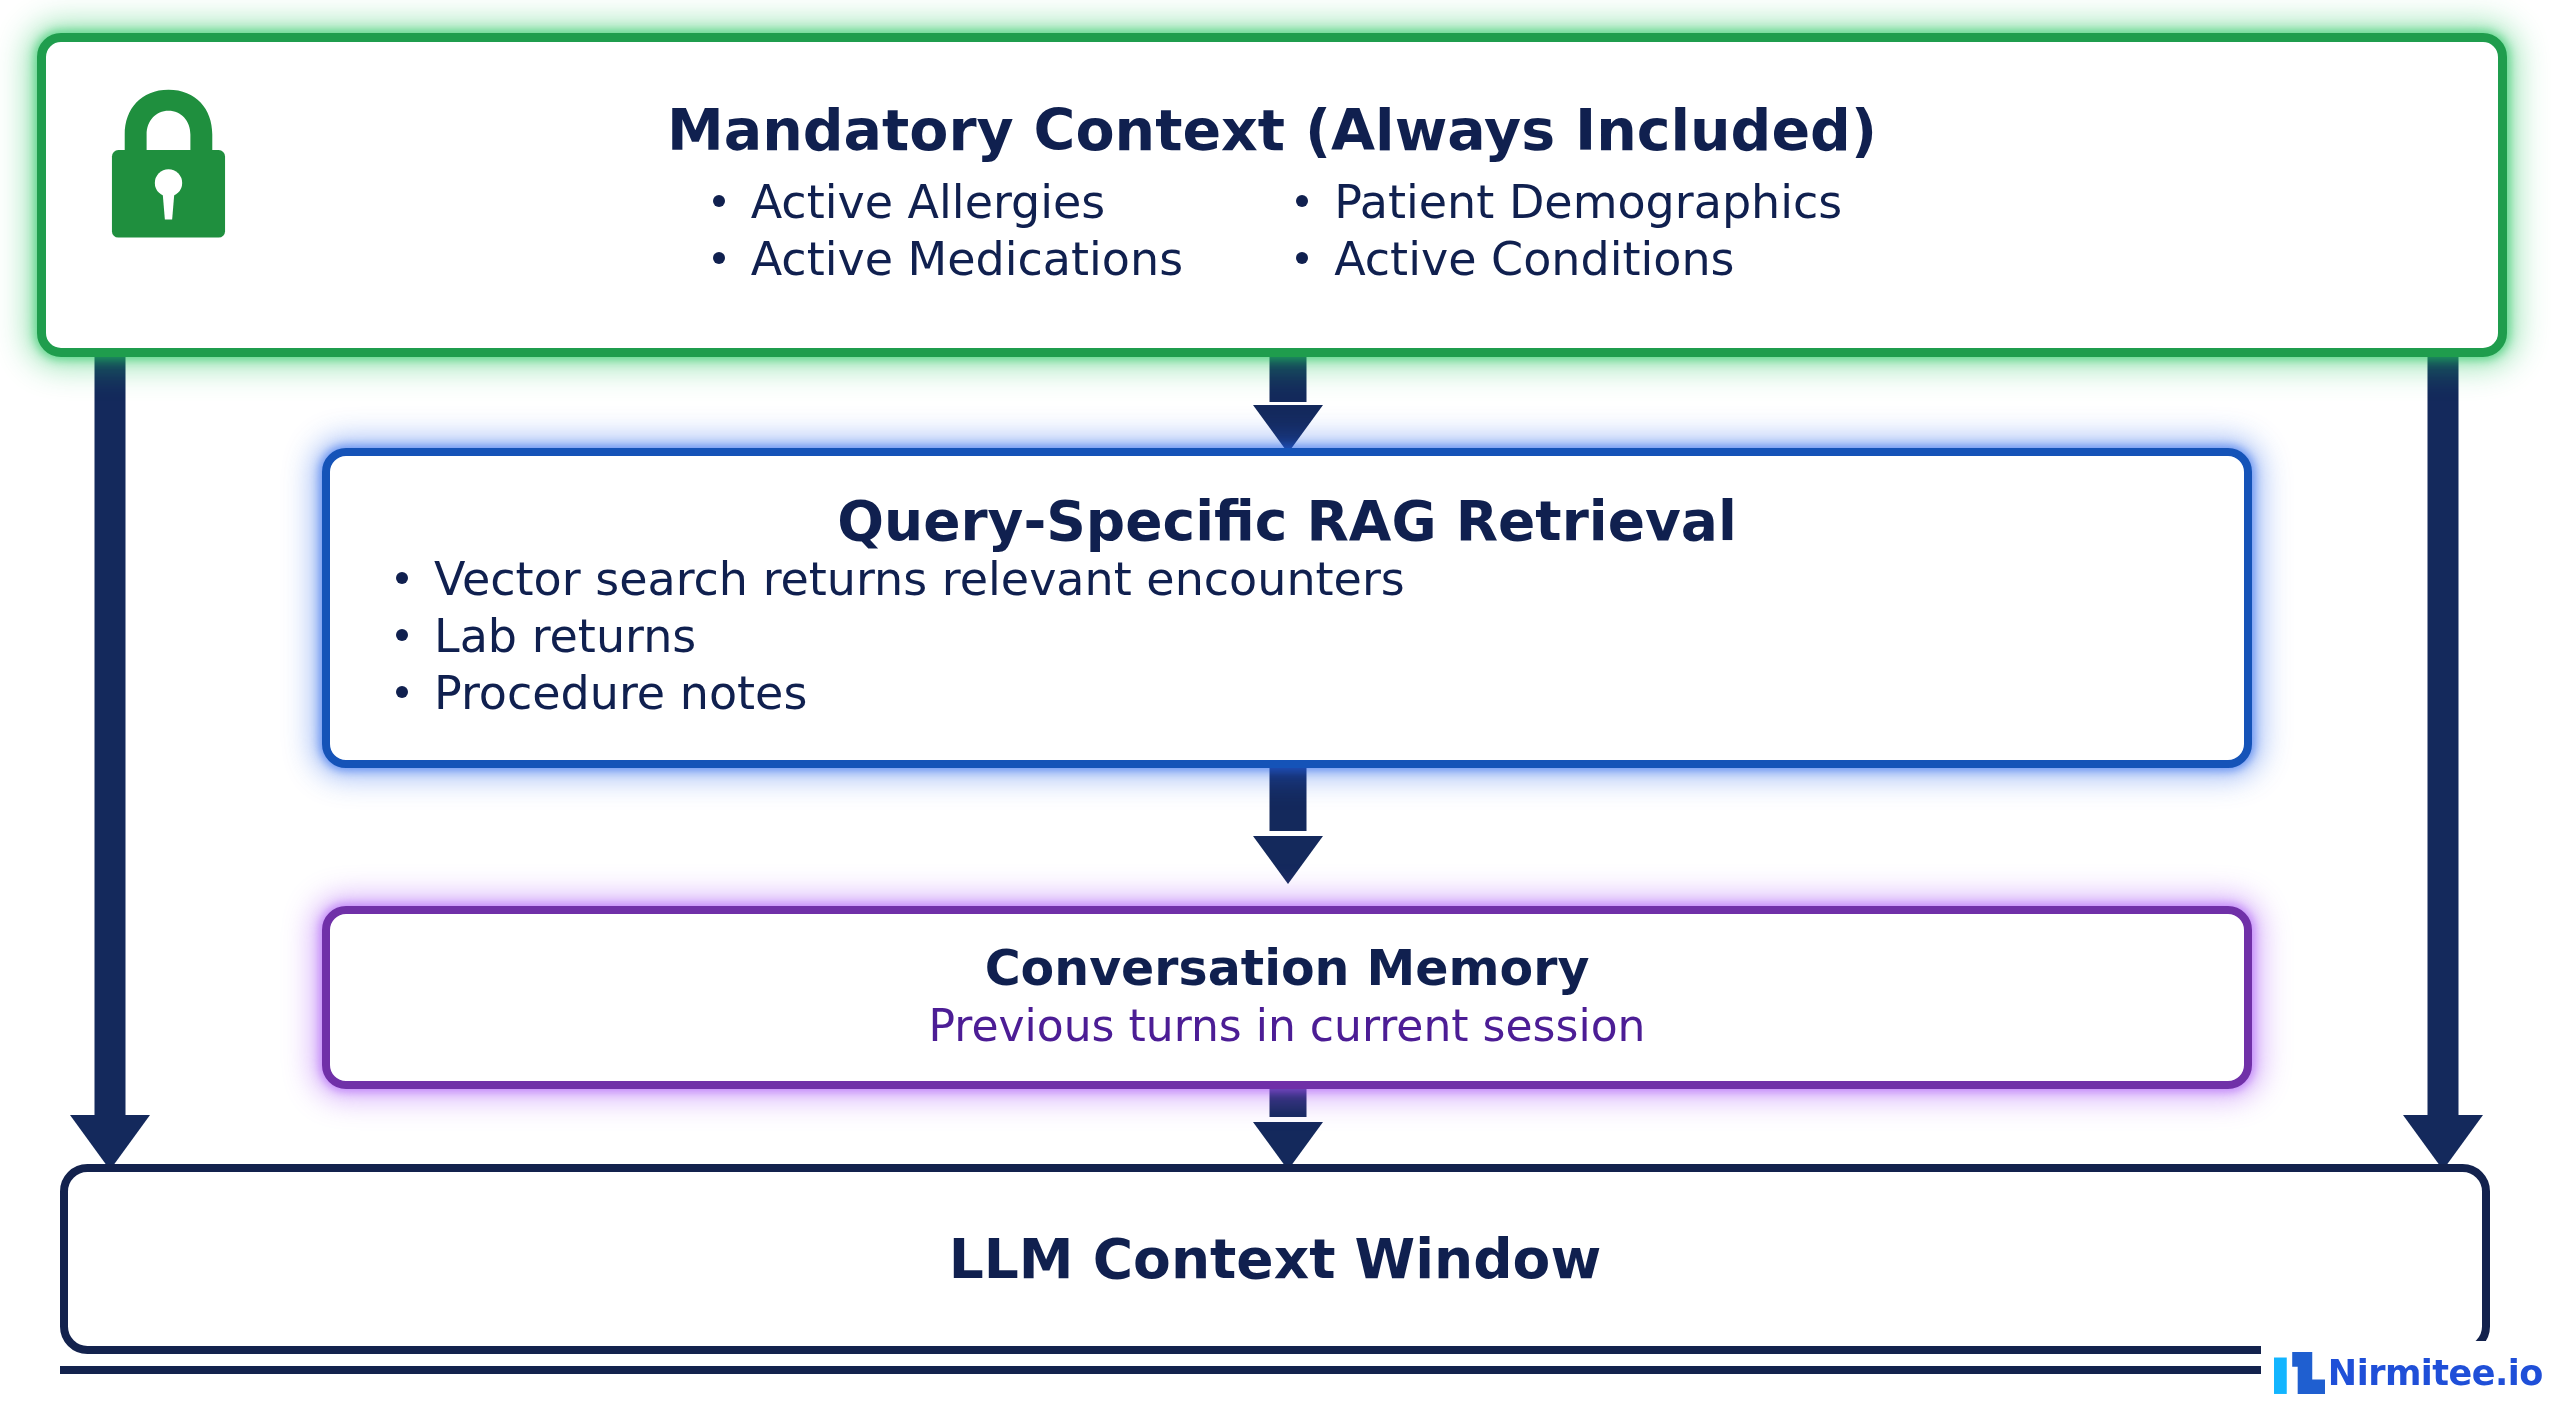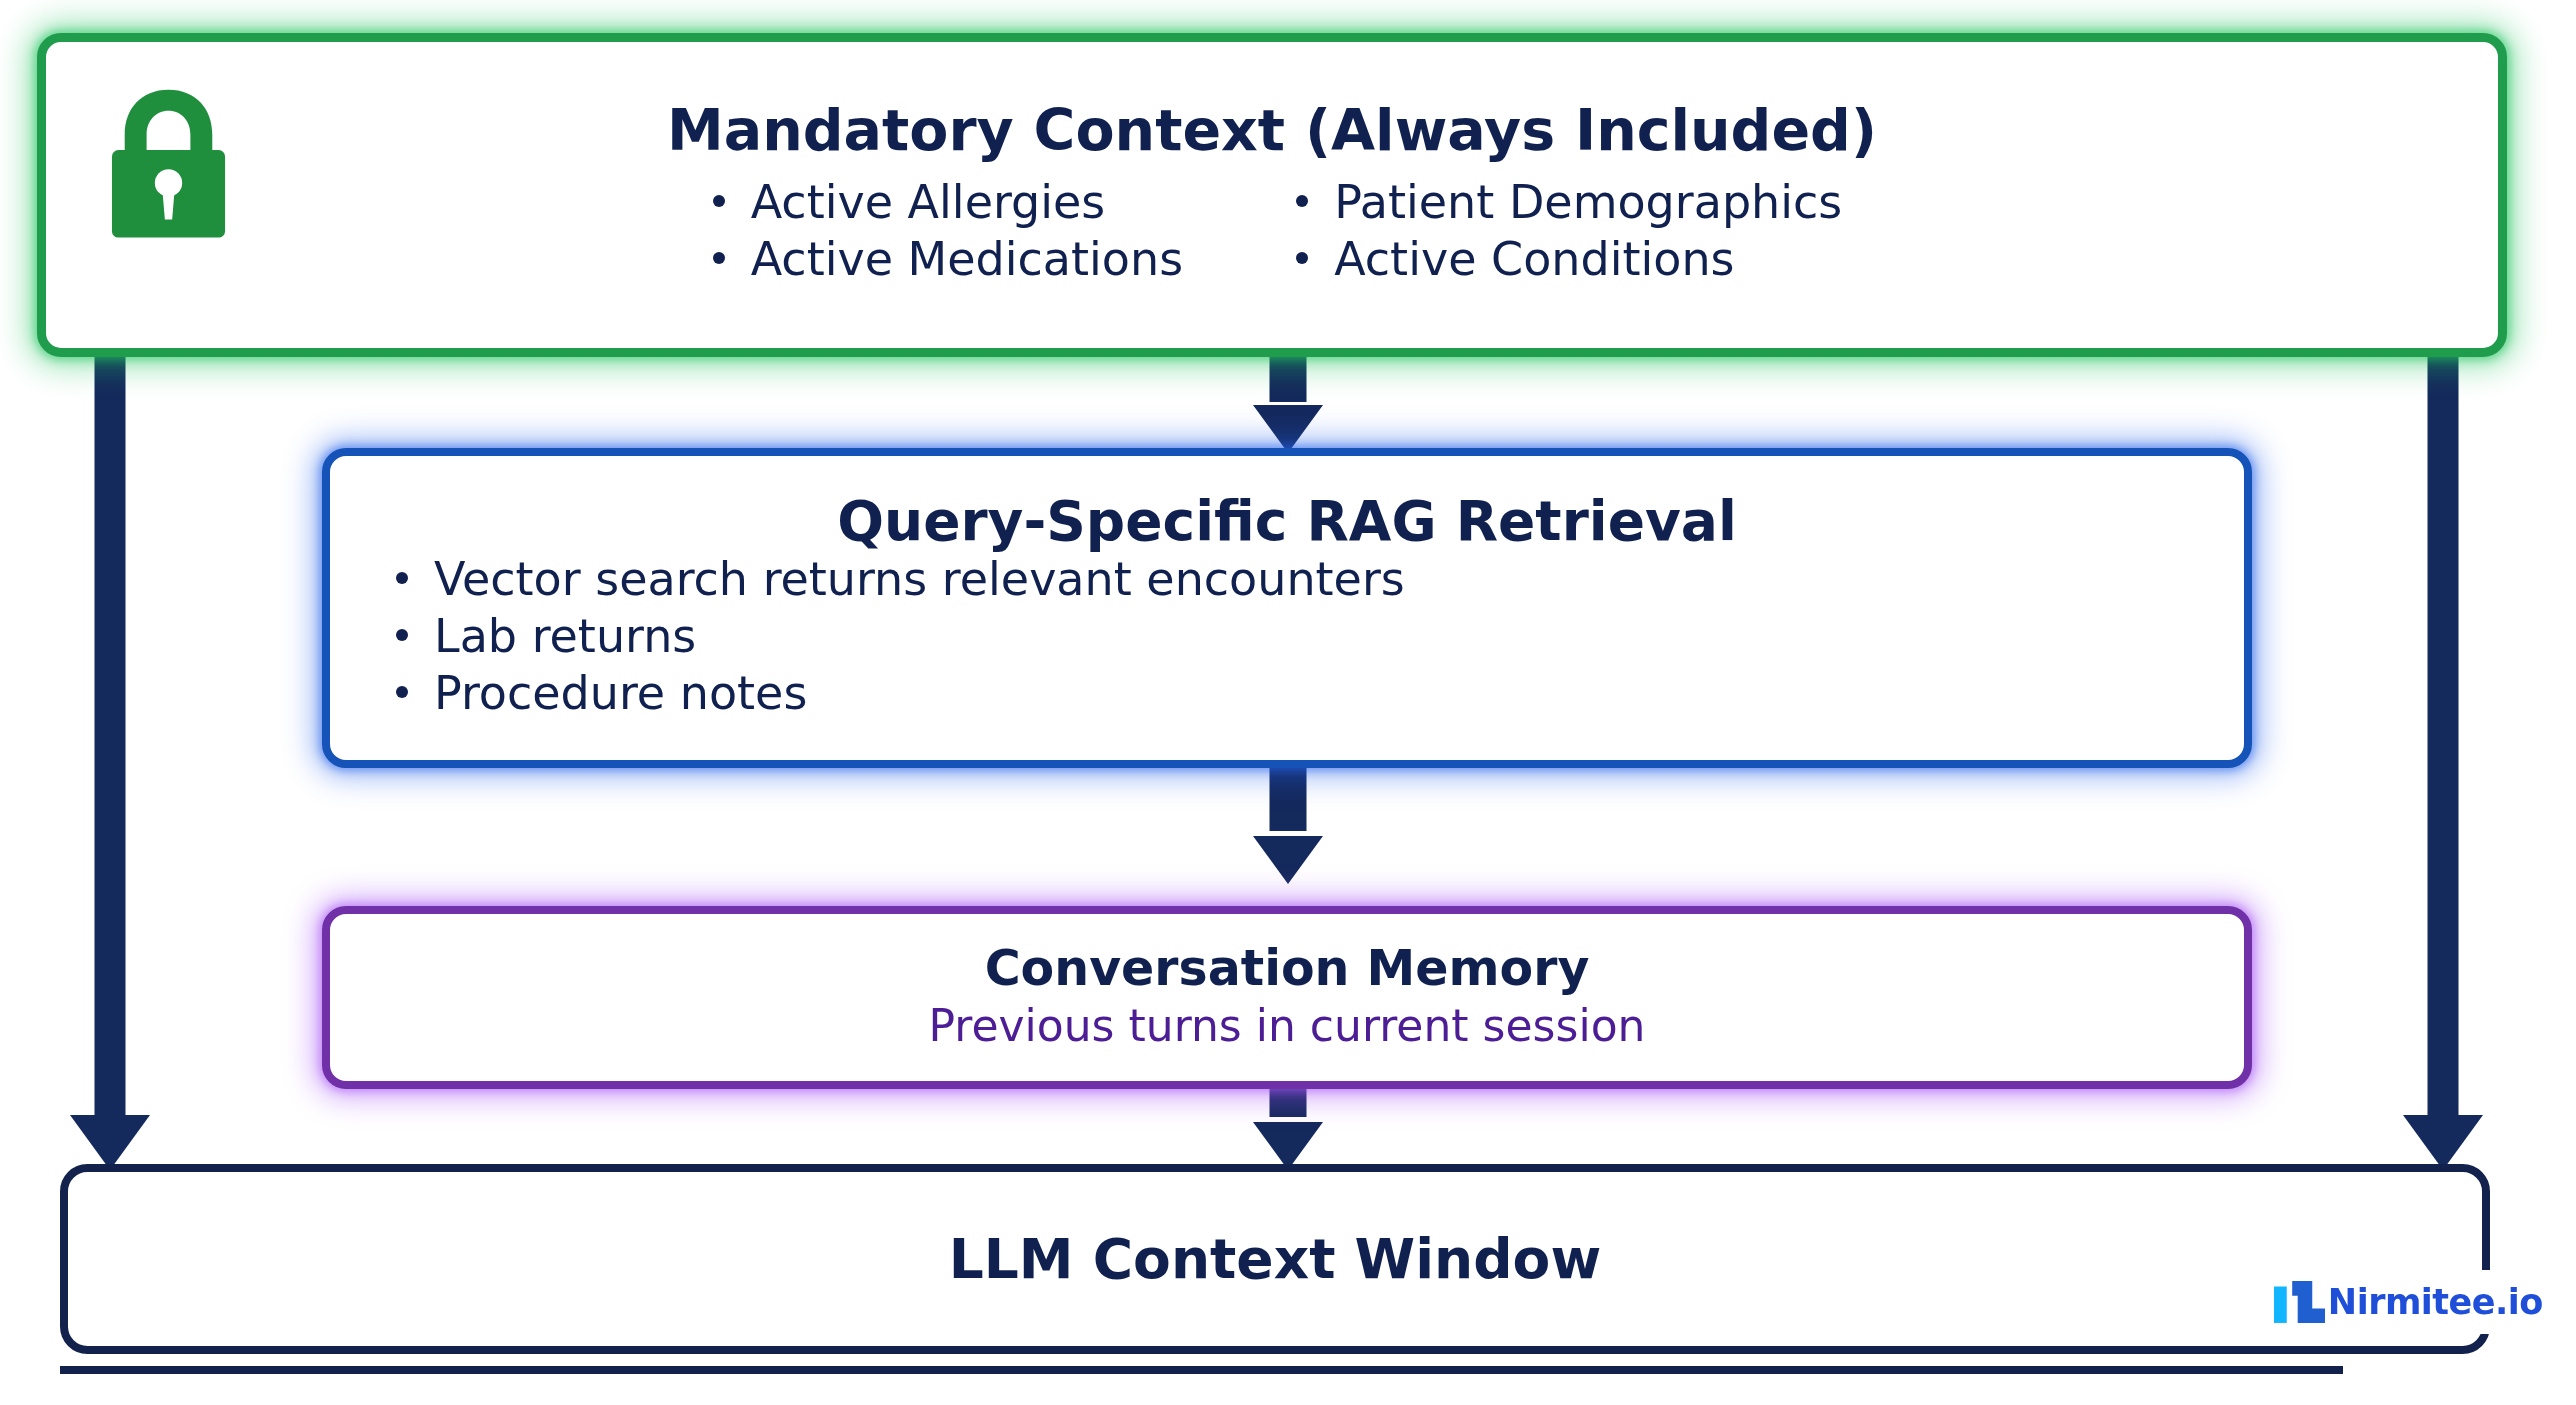--- a/index.html
+++ b/index.html
@@ -206,21 +206,21 @@
     left: 60px;
     top: 1366px;
     width: 2283px;
     height: 8.2px;
     background: #13224d;
     z-index: 3;
   }
   #brand {
     position: absolute;
     right: 24px;
-    top: 1270px;
+    top: 1341px;
     height: 57px;
     display: flex;
     align-items: center;
     gap: 3px;
     background: #ffffff;
     padding: 3.7px 9.1px 3.7px 12.8px;
     z-index: 9;
   }
   #brand-mark { display: block; }
   #brand-name {

